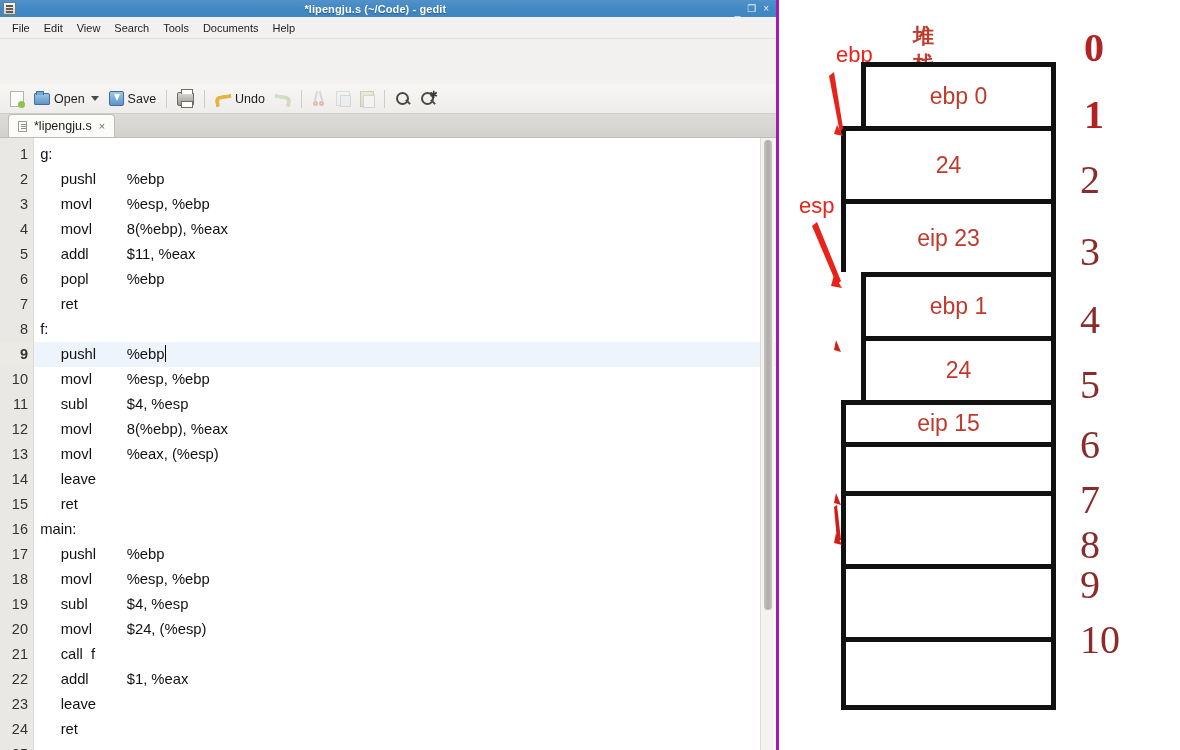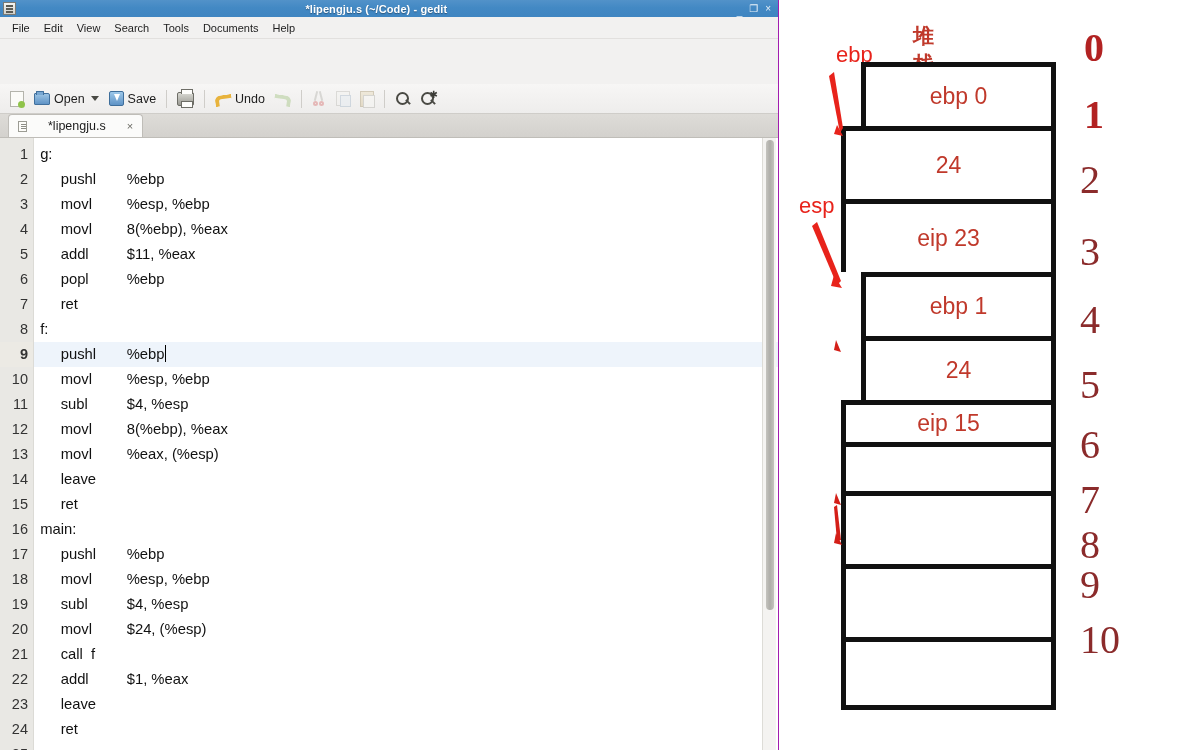--- a/index.html
+++ b/index.html
@@ -15,21 +15,21 @@
 
   
   .gedit {
     position: relative;
     width: 779px;
     height: 750px;
     background: #f2f1f0;
     display: flex;
     flex-direction: column;
     overflow: hidden;
-    border-right: 1px solid #a21caf;
+    border-right: 3px solid #a21caf;
   }
 
   
   .titlebar {
     height: 17px;
     background: linear-gradient(to bottom, #5292c9 0%, #4389c4 45%, #3f85c1 100%);
     display: flex;
     align-items: center;
     padding: 0 3px;
     flex: 0 0 auto;
@@ -159,21 +159,21 @@
   
   .tabstrip {
     height: 24px;
     background: linear-gradient(to bottom,#dedcd8,#d3d1cd);
     display: flex; align-items: flex-end;
     padding-left: 8px;
     flex: 0 0 auto;
     border-bottom: 1px solid #bfbdb8;
   }
   .tab {
-    display:flex;align-items:center;gap:21px;
+    display:flex;align-items:center;gap:7px;
     height:23px;padding:0 9px;
     background:#fbfbfa;
     border:1px solid #bfbdb8;border-bottom:none;
     border-radius:4px 4px 0 0;
     font-size:12.5px;color:#1b1b1b;
   }
   .tab-docicon{width:9px;height:11px;background:#fdfdfa;border:1px solid #9c9c94;position:relative;}
   .tab-docicon:after{content:"";position:absolute;left:1.5px;top:2px;width:5px;height:1px;
     background:#8d8d86;box-shadow:0 2px 0 #8d8d86,0 4px 0 #8d8d86;}
   .tab-close{color:#6b6b64;font-size:11px;}

